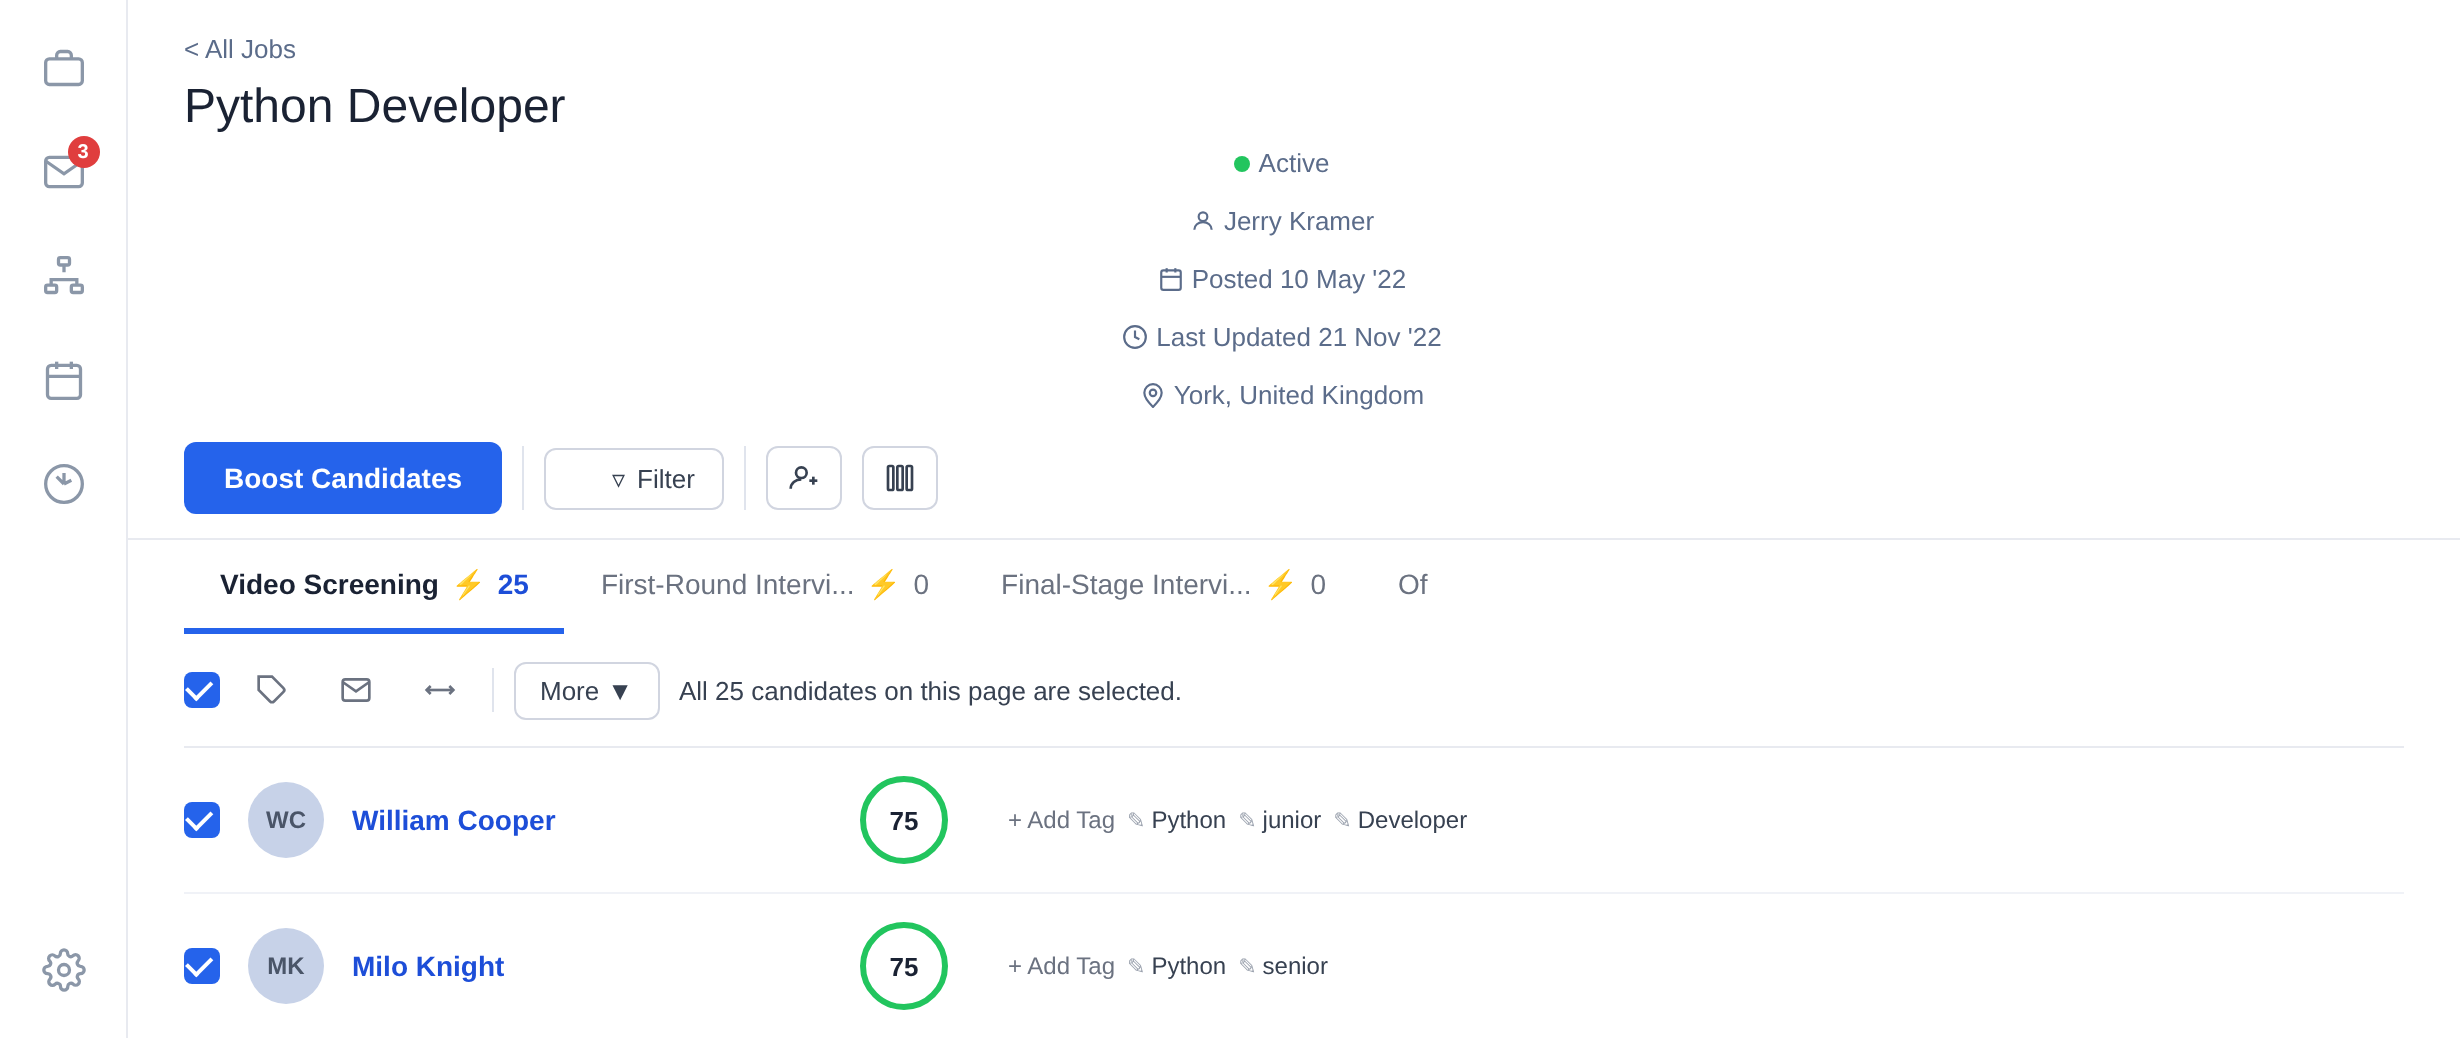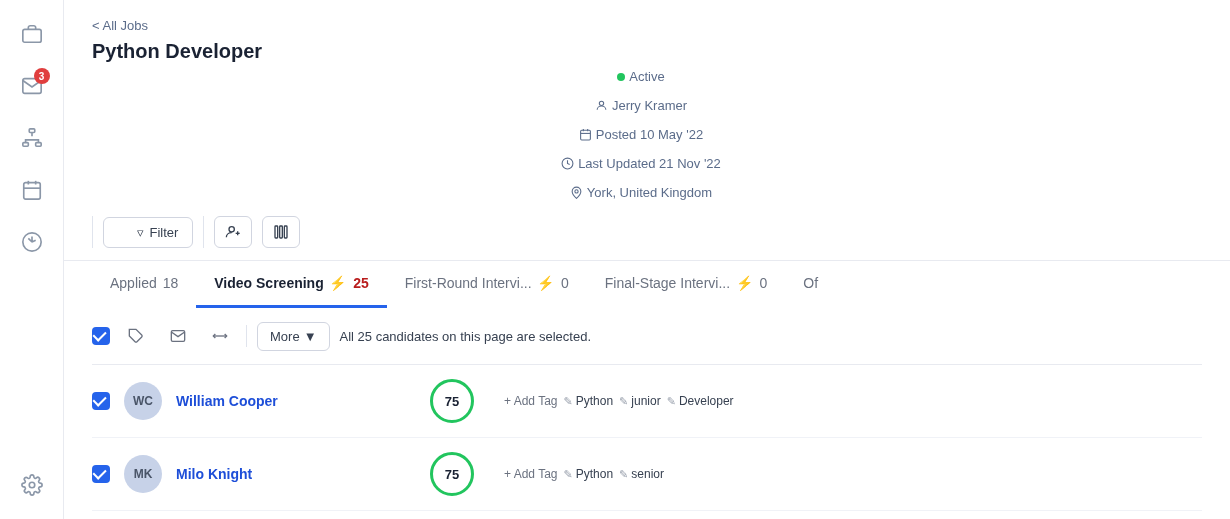--- a/index.html
+++ b/index.html
@@ -67,22 +67,22 @@
     }
 
     .breadcrumb-link {
       color: #5b6c8a;
       font-size: 13px;
       text-decoration: none;
       cursor: pointer;
     }
 
     .page-title {
-      font-size: 20px;
-      font-weight: 700;
+      font-size: 24px;
+      font-weight: 400;
       color: #1a2233;
       margin-top: 6px;
     }
 
     .meta-row {
       display: flex;
       align-items: center;
       gap: 14px;
       margin-top: 6px;
       flex-wrap: wrap;
@@ -175,21 +175,21 @@
     .tab.active {
       color: #1a2233;
       font-weight: 700;
       border-bottom-color: #2563eb;
     }
     .tab-count {
       font-size: 14px;
       color: #6b7280;
     }
     .tab.active .tab-count {
-      color: #b91c1c;
+      color: #1d4ed8;
     }
     .lightning {
       color: #f59e0b;
       font-size: 14px;
     }
 
     
     .candidates-area {
       flex: 1;
       overflow-y: auto;
@@ -432,20 +432,21 @@
         <svg width="13" height="13" viewBox="0 0 24 24" fill="none" stroke="currentColor" stroke-width="2">
             <circle cx="12" cy="10" r="3"></circle>
             <path d="M12 2a8 8 0 0 1 8 8c0 5.25-8 13-8 13S4 15.25 4 10a8 8 0 0 1 8-8z"></path>
           </svg>
         <span>York, United Kingdom</span>
       </div>
     </div>
 
     
     <div class="toolbar">
+      <button class="btn-boost">Boost Candidates</button>
       <div class="toolbar-divider"></div>
       <button class="btn-icon">
         <svg width="13" height="13" viewBox="0 0 24 24" fill="currentColor">
             <path d="M4 6h16M7 12h10M10 18h4"></path>
             <rect x="0" y="0" width="24" height="24" fill="none"></rect>
           </svg>
         ▿ <span>Filter</span>
       </button>
       <div class="toolbar-divider"></div>
       <button class="btn-icon-sq" title="Add Candidate">
@@ -461,24 +462,20 @@
             <rect x="3" y="3" width="4" height="18" rx="1"></rect>
             <rect x="10" y="3" width="4" height="18" rx="1"></rect>
             <rect x="17" y="3" width="4" height="18" rx="1"></rect>
           </svg>
       </button>
     </div>
   </div>
 
   <div class="tabs-container">
     <div class="tabs">
-      <div class="tab">
-        <span>Applied</span>
-        <span class="tab-count">18</span>
-      </div>
       <div class="tab active">
         <span>Video Screening</span>
         <span class="lightning">⚡</span>
         <span class="tab-count">25</span>
       </div>
       <div class="tab">
         <span>First-Round Intervi...</span>
         <span class="lightning">⚡</span>
         <span class="tab-count">0</span>
       </div>

